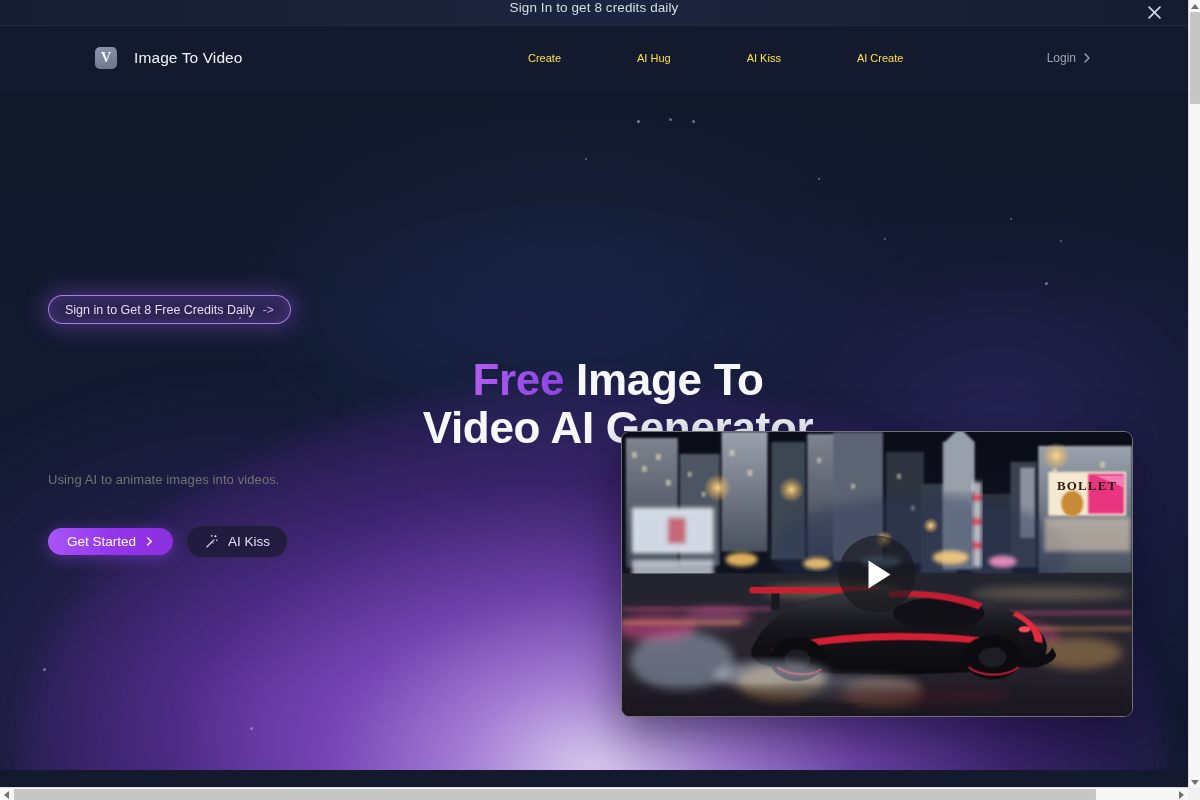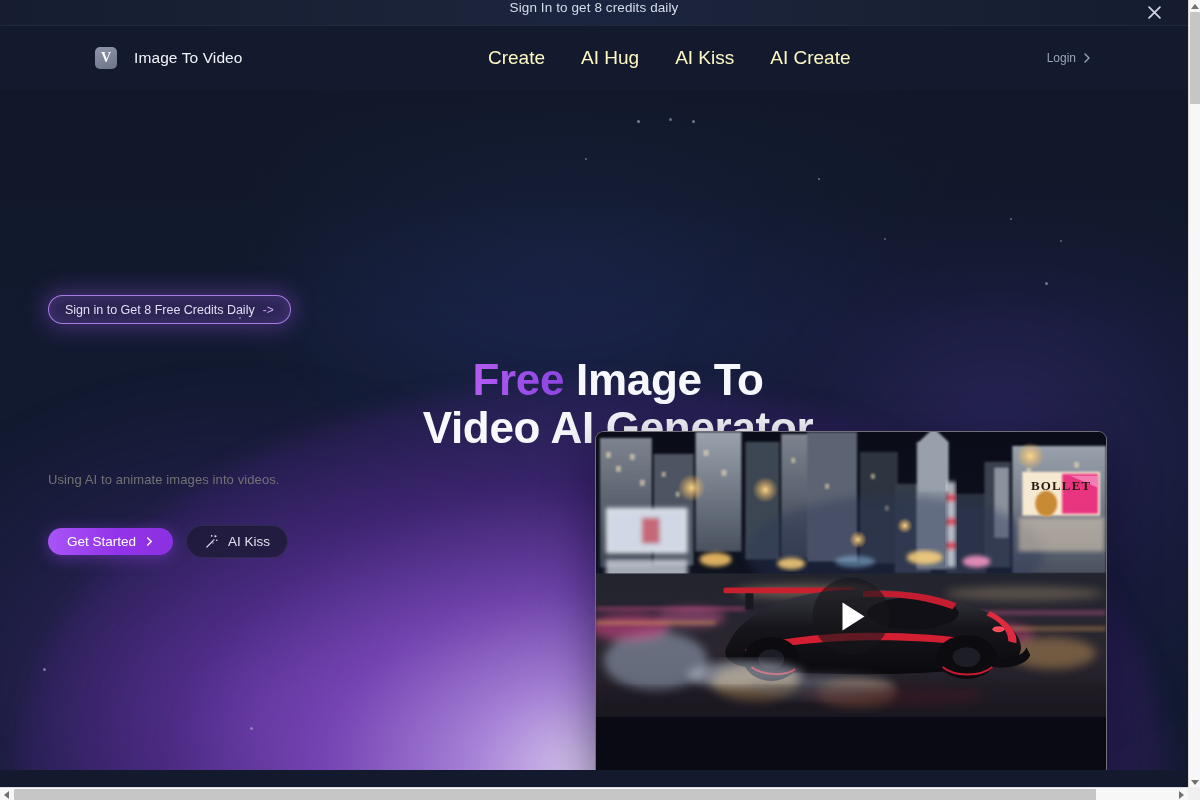--- a/index.html
+++ b/index.html
@@ -37,21 +37,21 @@
   .brand-logo {
     width:22px; height:22px; border-radius:5px;
     background:linear-gradient(160deg,#8e96ab 0%,#6d7488 100%);
     display:flex; align-items:center; justify-content:center;
     color:#fff; font-size:14px; font-weight:700; line-height:1;
     font-family:"Liberation Serif", serif;
   }
   .brand-name { color:#f1f3f8; font-size:15.5px; font-weight:500; letter-spacing:.1px;margin-left:7px; }
 
   .nav { position:absolute; left:488px; top:0; height:64px; display:flex; align-items:center; gap:36px; }
-  .nav a { color:#fef9c3; font-size:19px; text-decoration:none; cursor:pointer; white-space:nowrap; }
+  .nav a { color:#fde047; font-size:11px; text-decoration:none; cursor:pointer; white-space:nowrap;margin-left:40px; }
 
   .login {
     position:absolute; right:96px; top:50%; transform:translateY(-50%);
     display:flex; align-items:center; gap:6px; color:#9aa3b8; font-size:12px; cursor:pointer;
   }
   .login svg { width:10px; height:10px; }
 
   
   .hero {
     position:relative; width:1188px; height:680px; overflow:hidden;
@@ -126,21 +126,21 @@
   .btn-primary svg { width:9px; height:9px; }
   .btn-secondary {
     display:inline-flex; align-items:center; gap:9px; height:33px; padding:0 17px;
     border-radius:999px; cursor:pointer; border:1px solid rgba(255,255,255,.07);
     background:rgba(28,26,52,.78); color:#e3e0ee; font-size:13.5px; font-family:inherit;
   }
   .btn-secondary .wand { width:15px; height:15px; display:block; }
 
   
   .video-card {
-    position:absolute; left:595px; top:341px; width:512px; height:370px;
+    position:absolute; left:621px; top:341px; width:512px; height:286px;
     border-radius:9px; overflow:hidden; z-index:6; cursor:pointer;
     border:1px solid rgba(255,255,255,.42);
     box-shadow:0 16px 48px rgba(10,5,35,.55);
     background:#0a0a14;
   }
   .video-img { position:absolute; inset:0; }
 
   .play-btn {
     position:absolute; left:50%; top:50%; transform:translate(-50%,-50%);
     width:77px; height:77px; border-radius:50%;

